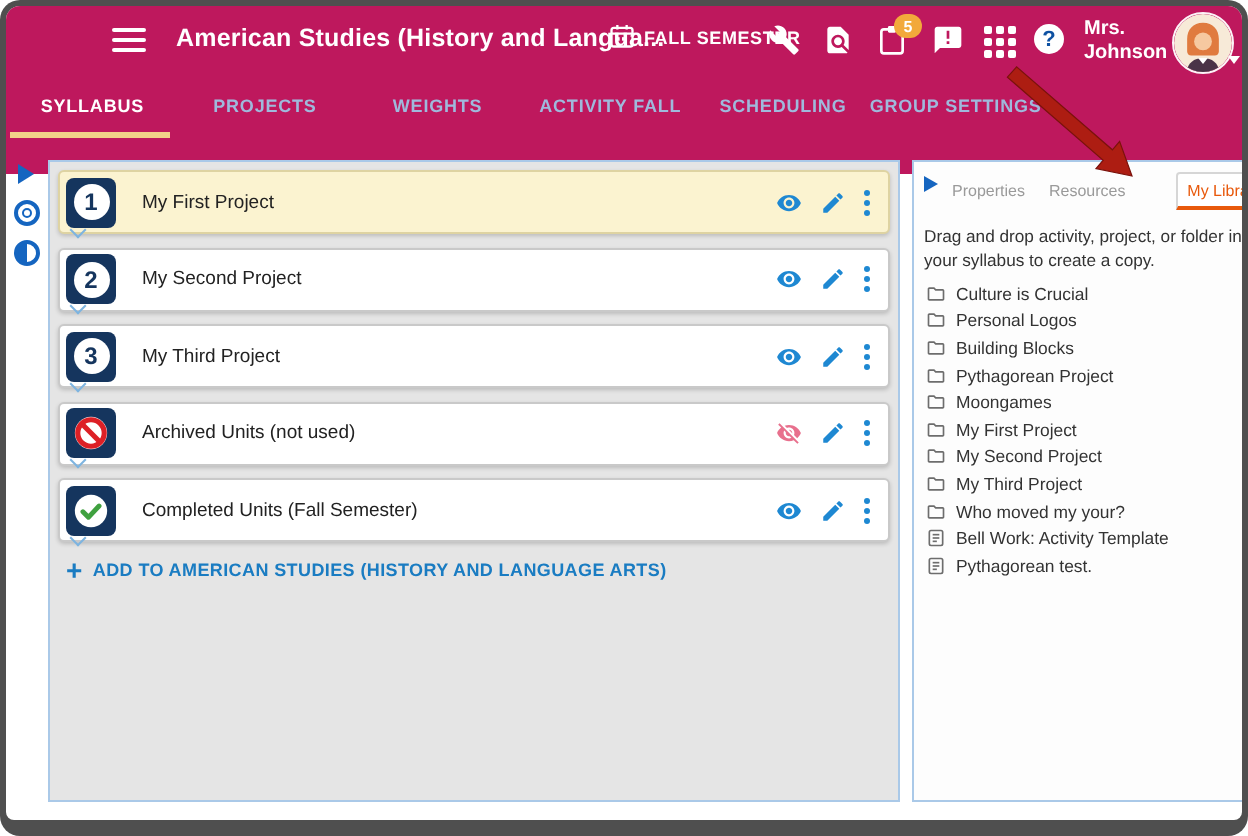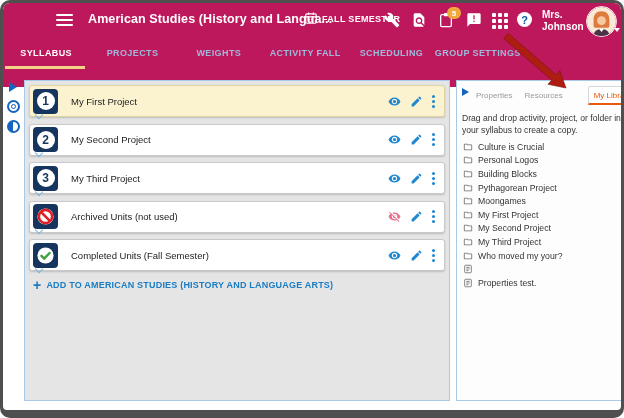--- a/index.html
+++ b/index.html
@@ -373,29 +373,30 @@
             </svg>
             <span>Who moved my your?</span>
           </div>
       <div class="rp-item">
             <svg viewBox="0 0 24 24">
               <rect x="4" y="3" width="16" height="18" rx="2" fill="none" stroke="currentColor" stroke-width="2"></rect>
               <line x1="8" y1="8" x2="16" y2="8" stroke="currentColor" stroke-width="2"></line>
               <line x1="8" y1="12" x2="16" y2="12" stroke="currentColor" stroke-width="2"></line>
               <line x1="8" y1="16" x2="13" y2="16" stroke="currentColor" stroke-width="2"></line>
             </svg>
+            <span>Bell Work: Activity Template</span>
           </div>
       <div class="rp-item">
             <svg viewBox="0 0 24 24">
               <rect x="4" y="3" width="16" height="18" rx="2" fill="none" stroke="currentColor" stroke-width="2"></rect>
               <line x1="8" y1="8" x2="16" y2="8" stroke="currentColor" stroke-width="2"></line>
               <line x1="8" y1="12" x2="16" y2="12" stroke="currentColor" stroke-width="2"></line>
               <line x1="8" y1="16" x2="13" y2="16" stroke="currentColor" stroke-width="2"></line>
             </svg>
-            <span>Properties test.</span>
+            <span>Pythagorean test.</span>
           </div>
     </div>
   </div>
 
   <svg class="arrow-overlay" viewBox="0 0 618 407">
     <polygon points="505.3,30.4 500.7,35.6 548.6,77.1 545.0,81.3 563,85 556.8,67.7 553.2,71.9" fill="#ad1d12" stroke="#7a120c" stroke-width="0.6"></polygon>
   </svg>
 
 </div>
 </div>

